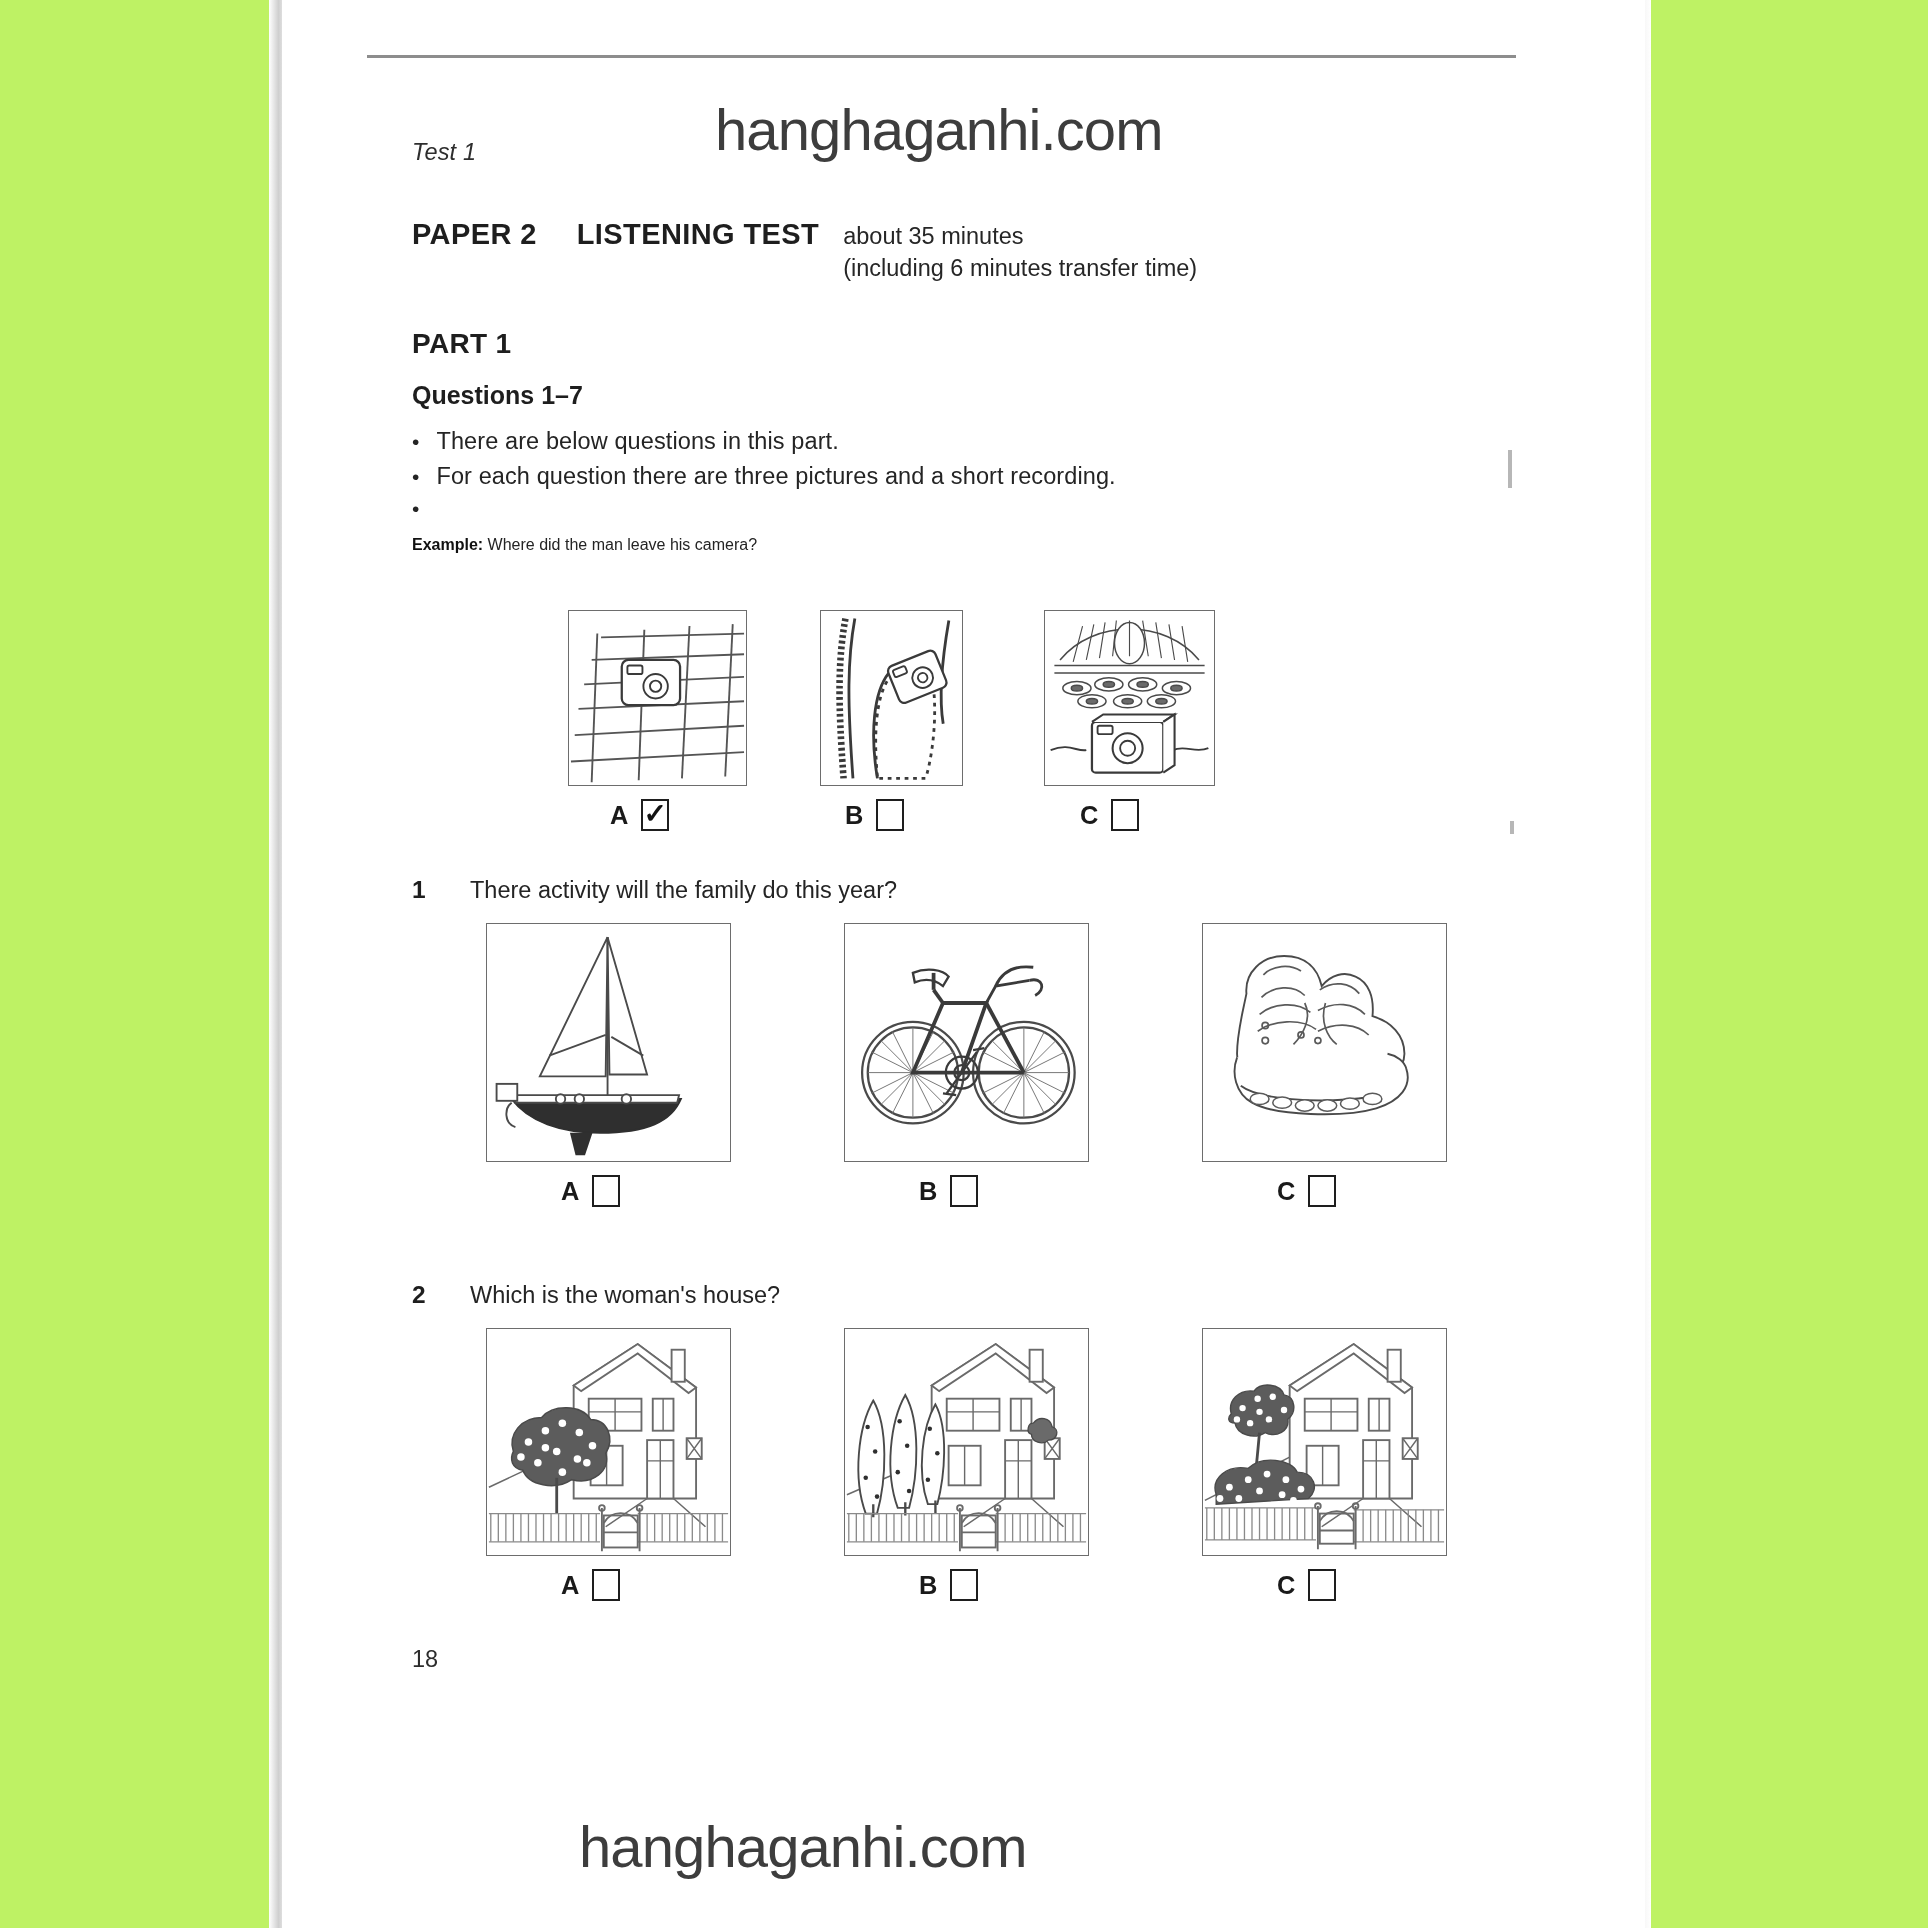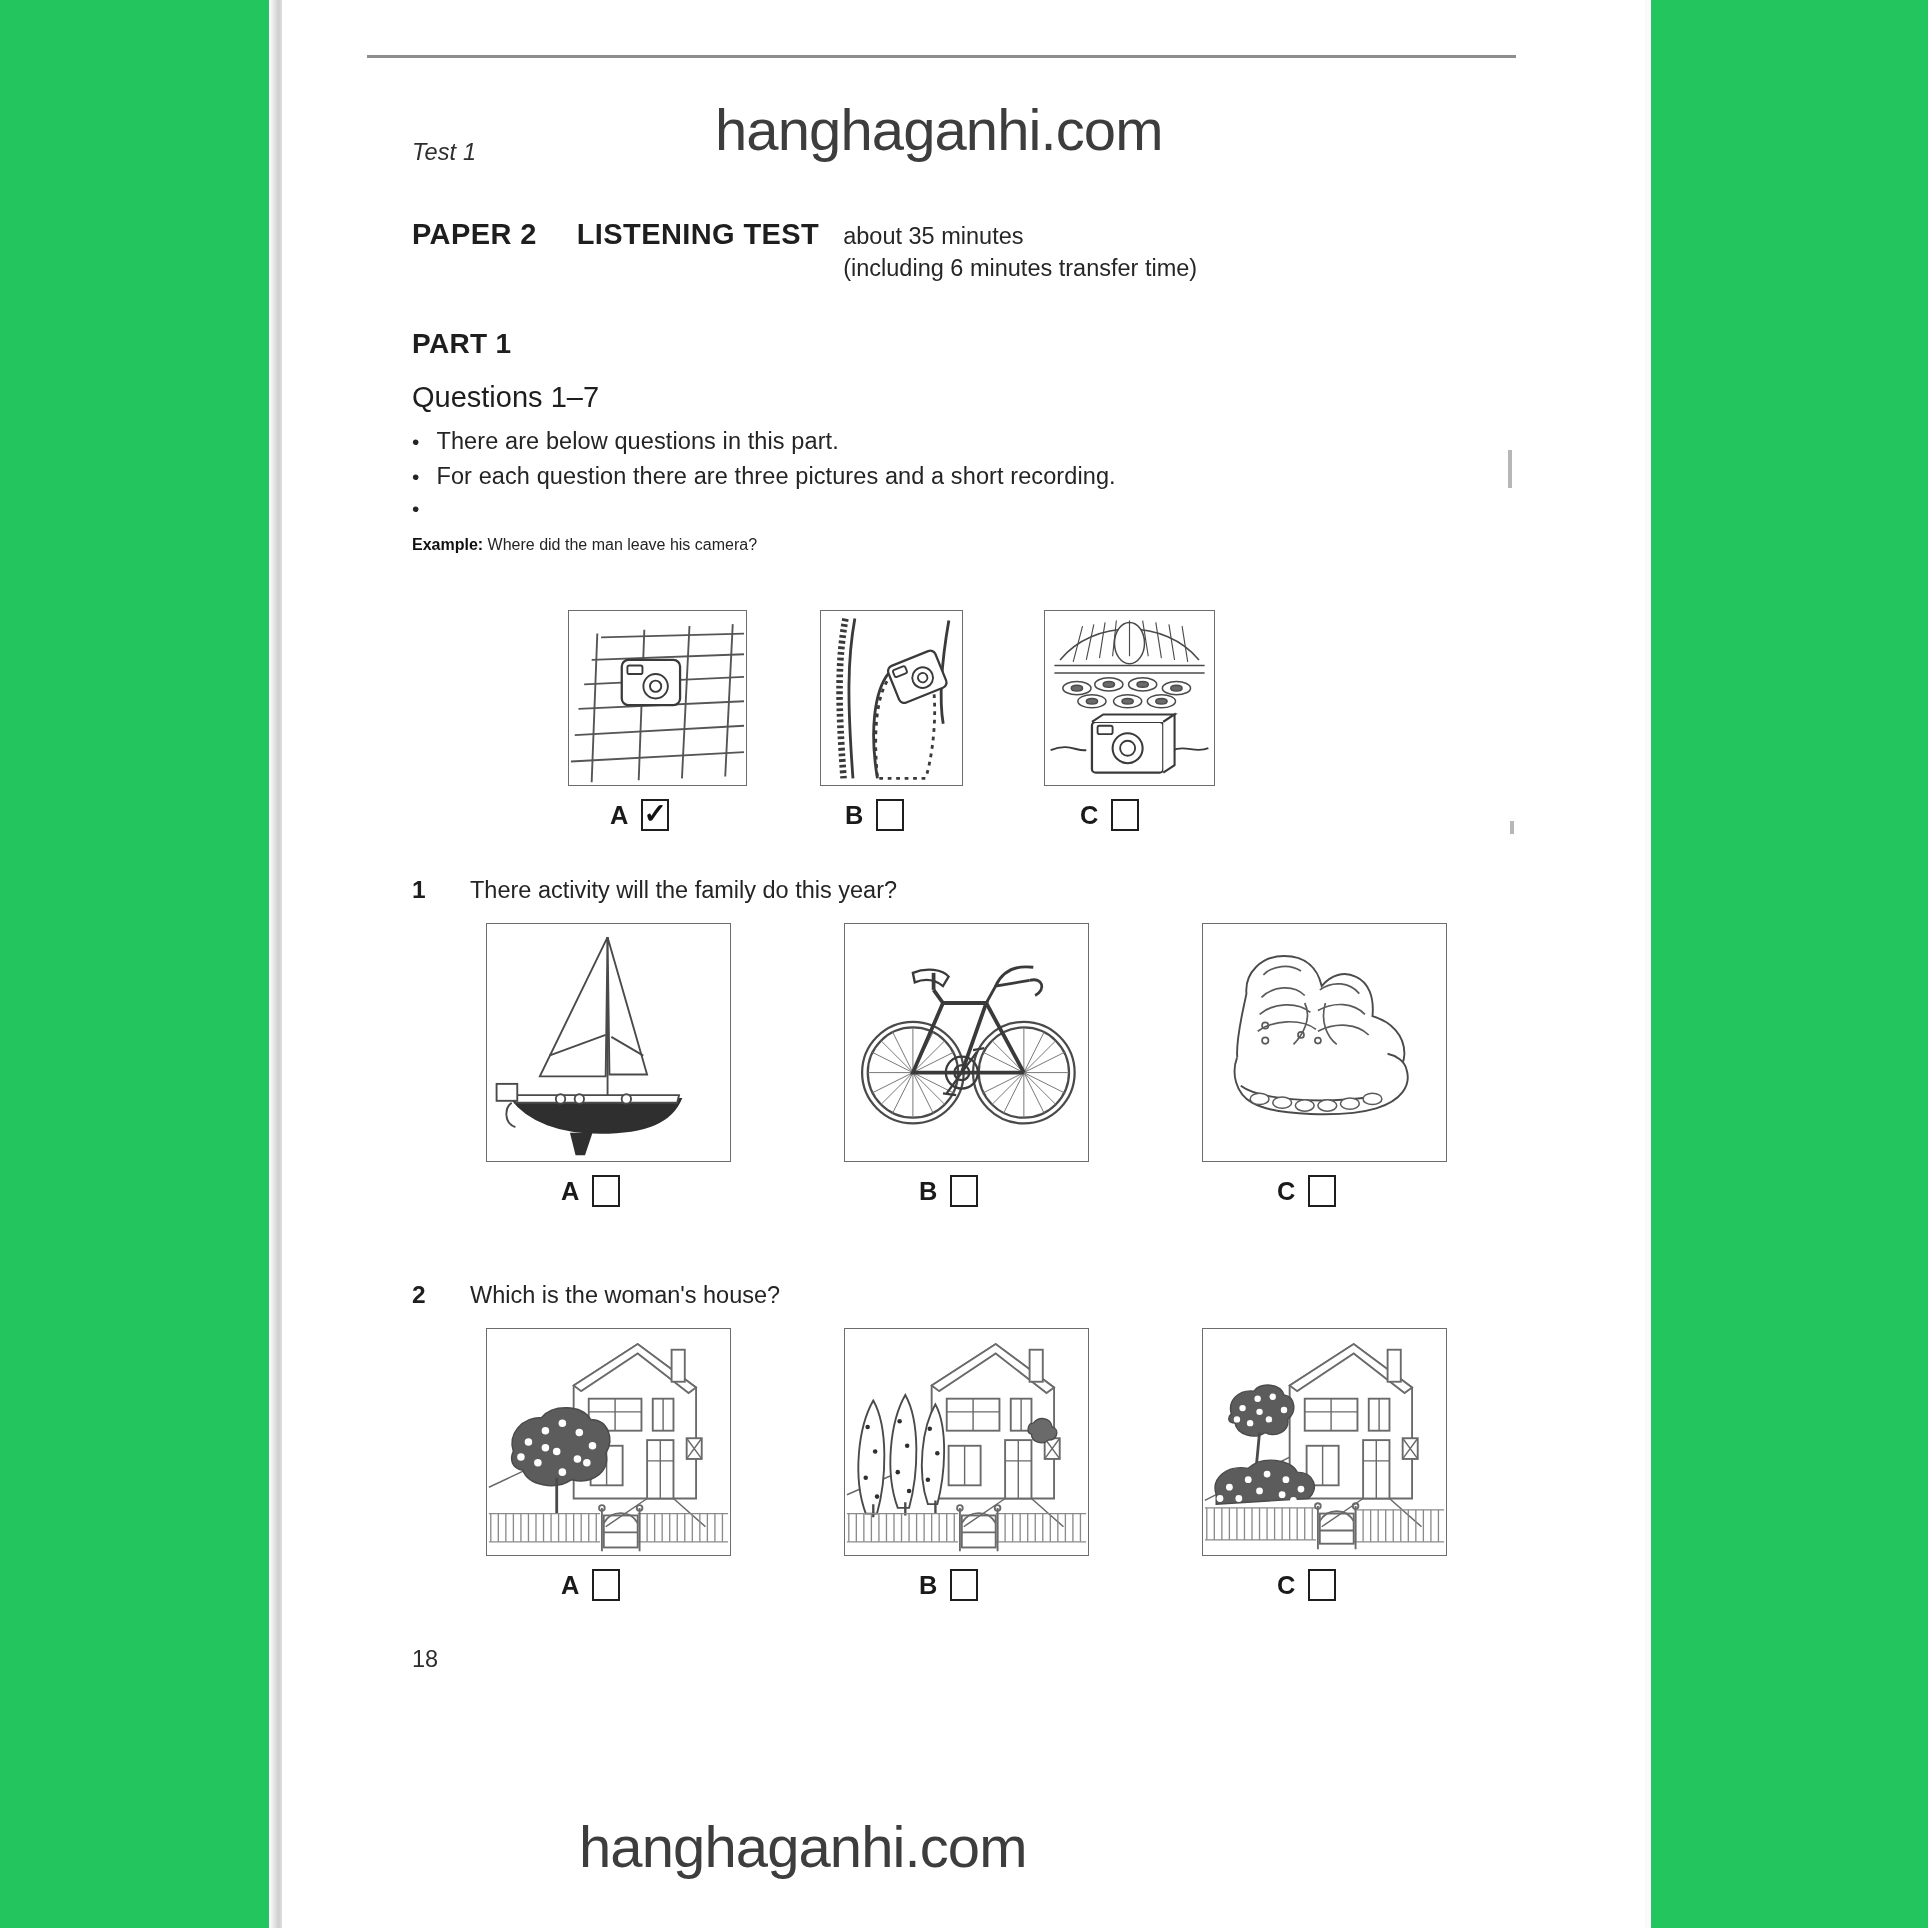--- a/index.html
+++ b/index.html
@@ -8,21 +8,21 @@
     background: #ffffff;
     width: 1928px; height: 1928px;
     overflow: hidden;
     font-family: "Liberation Sans", sans-serif;
   }
 
   
   #screen {
     position: relative;
     width: 1928px; height: 1928px;
-    background: #22c55e;
+    background: #bef264;
   }
 
   
   #sheet {
     position: absolute;
     left: 282px; top: 0px;
     width: 1363px; height: 1928px;
     background: #ffffff;
     box-sizing: border-box;
   }
@@ -113,22 +113,22 @@
     position: absolute;
     left: 45px; top: 328px;
     font-weight: bold;
     font-size: 28px;
     color: #1e1e1e;
     letter-spacing: 0.3px;
   }
   .questions-range {
     position: absolute;
     left: 45px; top: 381px;
-    font-weight: normal;
-    font-size: 29px;
+    font-weight: bold;
+    font-size: 25px;
     color: #1e1e1e;
   }
 
   .bullets {
     position: absolute;
     left: 45px; top: 428px;
     width: 1036px;
   }
   .bullet-row {
     display: flex;

